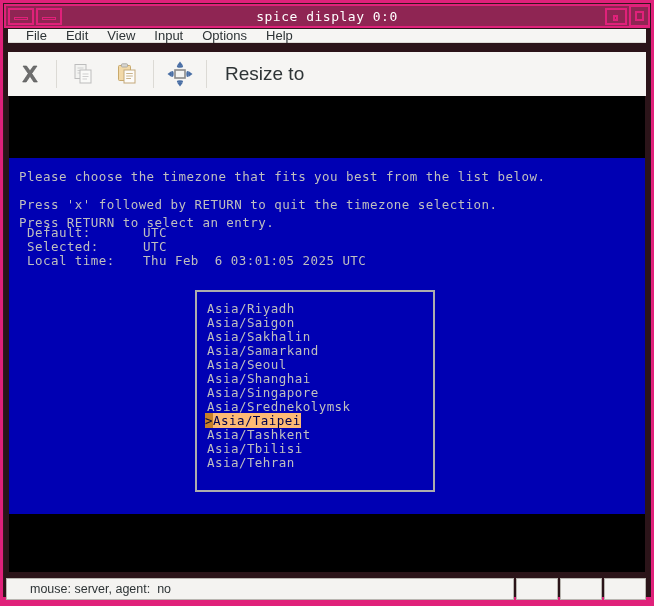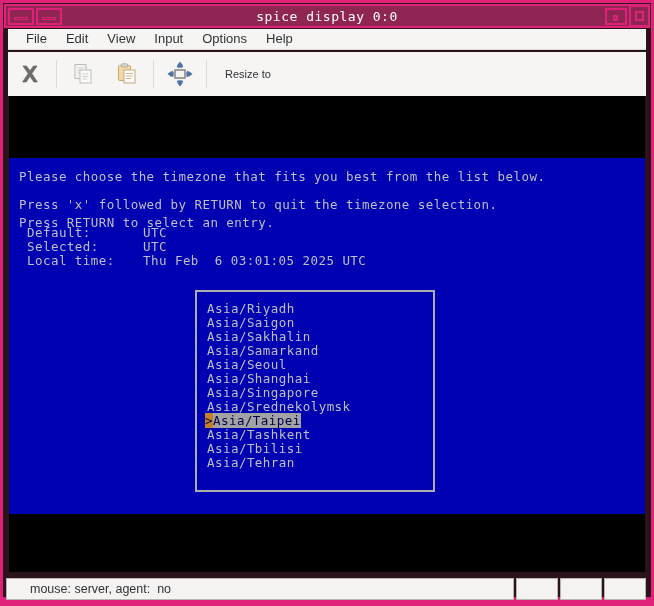--- a/index.html
+++ b/index.html
@@ -88,21 +88,21 @@
     width: 5px; height: 6px;
     border: 2px solid #e0217a;
     box-sizing: border-box;
     background: #8f2553;
   }
 
   
   #menubar {
     position: absolute;
     left: 8px; top: 29px;
-    width: 638px; height: 21px;
+    width: 638px; height: 14px;
     background: #f6f5f3;
     border-bottom: 1px solid #dcdad5;
     box-sizing: border-box;
     display: flex;
     align-items: center;
     padding-left: 9px;
   }
   .menu-item {
     font-size: 13px;
     color: #2e3436;
@@ -129,21 +129,21 @@
     justify-content: center;
     cursor: default;
   }
   .tool-sep {
     width: 1px;
     height: 28px;
     background: #dcdad5;
     margin: 0 4px;
   }
   .tool-label {
-    font-size: 11px;
+    font-size: 19px;
     color: #2e3436;
     padding-left: 14px;
     white-space: nowrap;
   }
 
   
   #display {
     position: absolute;
     left: 9px; top: 96px;
     width: 636px; height: 476px;
@@ -182,21 +182,21 @@
     white-space: pre;
     letter-spacing: 0.45px;
     height: 14px;
     line-height: 14px;
   }
   .list-row .cursor {
     background: #c88028;
     color: #0a0a33;
   }
   .list-row .sel {
-    background: #a3a3a3;
+    background: #fdba74;
     color: #00004d;
   }
   .list-row.selected { left: 8px; }
 
   
   #statusbar {
     position: absolute;
     left: 6px; top: 578px;
     width: 642px; height: 22px;
     display: flex;

